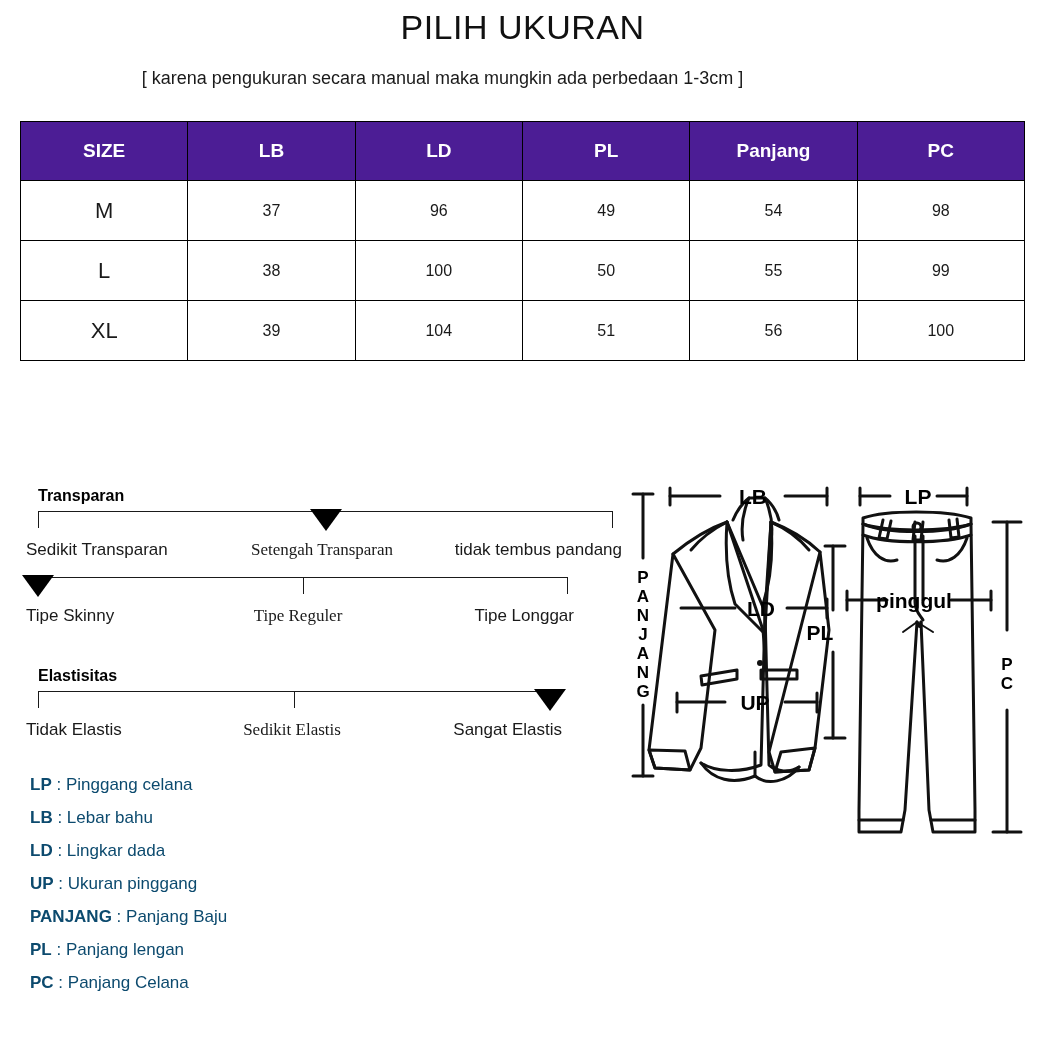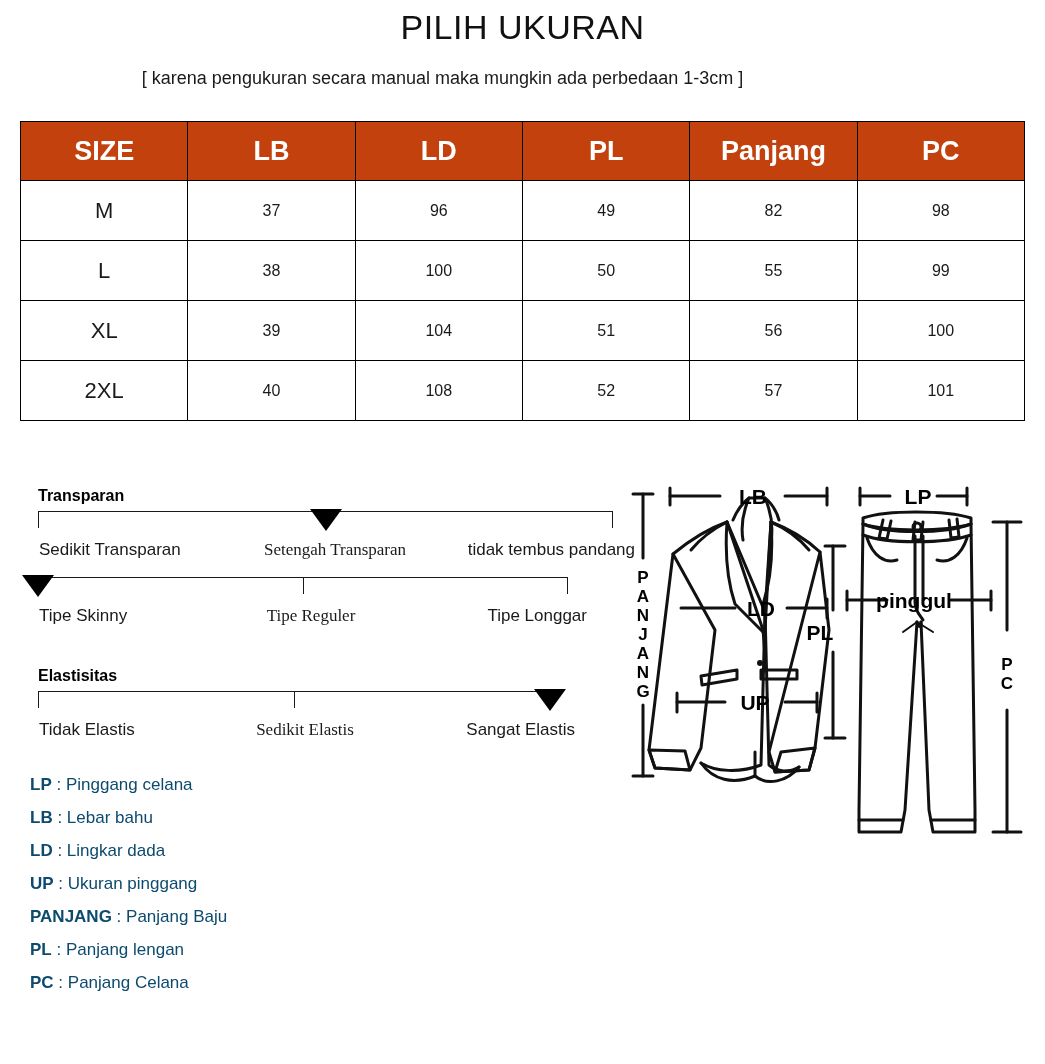--- a/index.html
+++ b/index.html
@@ -49,24 +49,24 @@
   }
   .size-table th, .size-table td {
     border: 1px solid #000;
     text-align: center;
     font-size: 16px;
     font-weight: normal;
     height: 59px;
     padding: 0;
   }
   .size-table thead th {
-    background: #c2410c;
+    background: #4c1d95;
     color: #ffffff;
     font-weight: bold;
-    font-size: 27px;
+    font-size: 19px;
     height: 58px;
   }
   .size-table td.sizecell { font-size: 22px; }
 
   
   .sliders {
     position: absolute;
     left: 22px;
     top: 487px;
     width: 600px;
@@ -108,21 +108,21 @@
     width: 0; height: 0;
     border-left: 16px solid transparent;
     border-right: 16px solid transparent;
     border-top: 22px solid #000;
   }
   .marker.pos-left   { left: -16px; }
   .marker.pos-mid    { left: 50%; margin-left: -16px; }
   .marker.pos-right  { right: -16px; }
   .slider-labels {
     position: relative;
-    margin-left: 13px;
+    margin-left: 0;
     margin-top: 3px;
     height: 24px;
   }
   .slider-labels span {
     position: absolute;
     font-size: 17px;
     white-space: nowrap;
     color: #1a1a1a;
   }
   .lbl-a { left: 4px; }
@@ -193,47 +193,39 @@
       <th>Panjang</th>
       <th>PC</th>
     </tr>
   </thead>
   <tbody>
     <tr>
       <td class="sizecell">M</td>
       <td>37</td>
       <td>96</td>
       <td>49</td>
-      <td>82</td>
+      <td>54</td>
       <td>98</td>
     </tr>
     <tr>
       <td class="sizecell">L</td>
       <td>38</td>
       <td>100</td>
       <td>50</td>
       <td>55</td>
       <td>99</td>
     </tr>
     <tr>
       <td class="sizecell">XL</td>
       <td>39</td>
       <td>104</td>
       <td>51</td>
       <td>56</td>
       <td>100</td>
     </tr>
-    <tr>
-      <td class="sizecell">2XL</td>
-      <td>40</td>
-      <td>108</td>
-      <td>52</td>
-      <td>57</td>
-      <td>101</td>
-    </tr>
   </tbody>
 </table>
 
 <div class="sliders">
 
   <div class="slider-block row-transparan">
     <div class="slider-title">Transparan</div>
     <div class="slider-track">
       <div class="slider-line"></div>
       <div class="tick left"></div>

